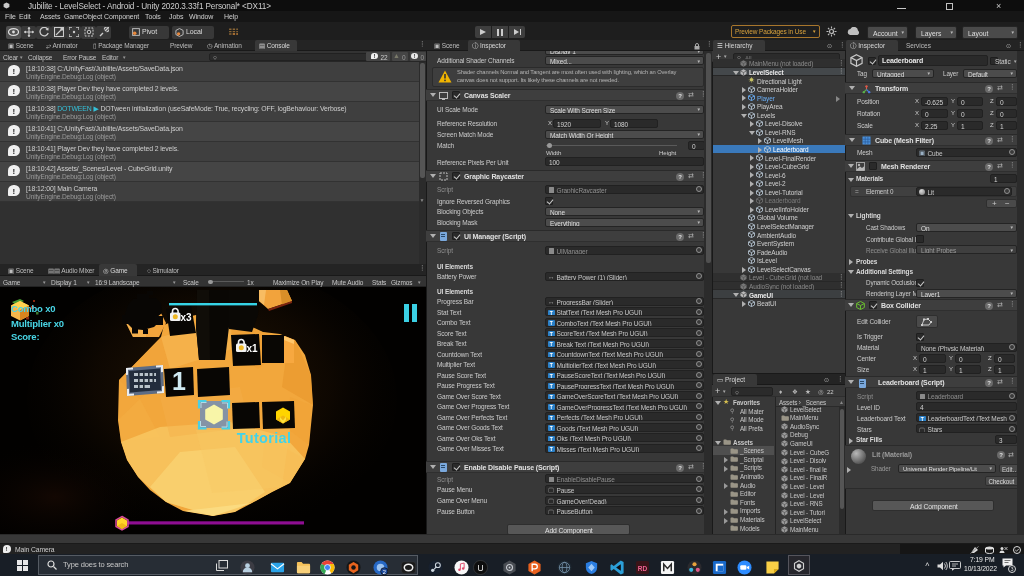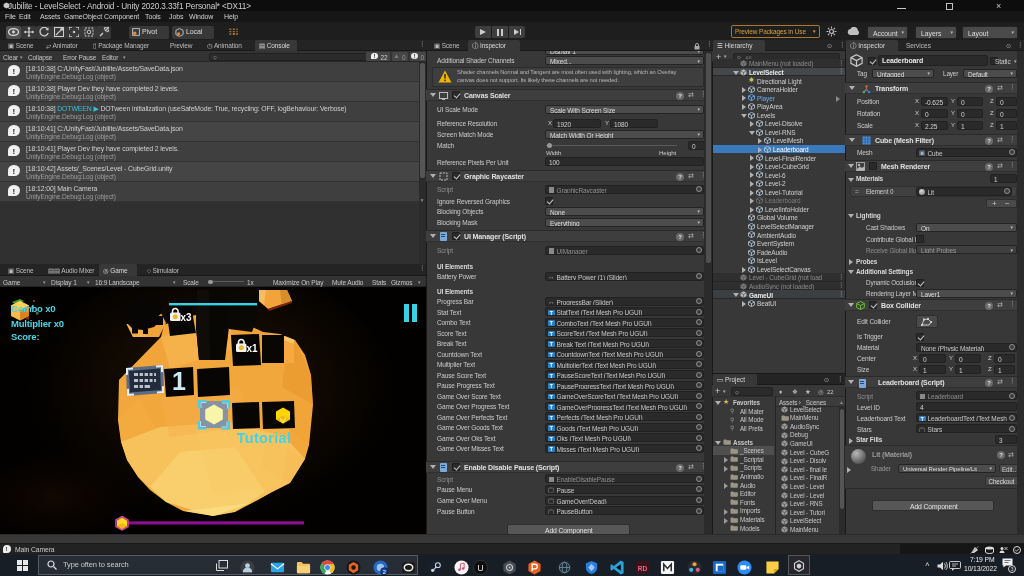--- a/index.html
+++ b/index.html
@@ -18,21 +18,21 @@
 .qm{position:absolute;width:8px;height:8px;border-radius:50%;background:#6a6a6a;color:#e0e0e0;font-size:6px;font-weight:bold;text-align:center;line-height:8px;}
 .preset{position:absolute;color:#b0b0b0;font-size:7px;}
 .tabbar{position:absolute;background:#242424;}
 .tab{position:absolute;color:#bdbdbd;overflow:hidden;white-space:nowrap;}
 .tab.act{background:#383838;border-radius:2px 2px 0 0;color:#d8d8d8;}
 </style></head><body>
 <div class="abs" style="left:0;top:0;width:1024px;height:11px;background:#0d0d0d;"></div>
 <svg class="abs" style="left:3px;top:2px" width="7" height="7" viewBox="0 0 8 8">
     <path d="M4 0.5 L7.3 2.3 V5.7 L4 7.5 L0.7 5.7 V2.3 Z" fill="#c8c8c8"></path>
   </svg>
-<div class="txt" style="left:8px;top:1.5px;font-size:8.2px;color:#cfcfcf;">Jubilite - LevelSelect - Android - Unity 2020.3.33f1 Personal* &lt;DX11&gt;</div>
+<div class="txt" style="left:28px;top:1.5px;font-size:8.2px;color:#cfcfcf;">Jubilite - LevelSelect - Android - Unity 2020.3.33f1 Personal* &lt;DX11&gt;</div>
 <div class="abs" style="left:897px;top:7.5px;width:9px;height:1.2px;background:#c8c8c8;"></div>
 <div class="abs" style="left:946px;top:3px;width:7px;height:7px;border:1px solid #c0c0c0;"></div>
 <div class="txt" style="left:996px;top:1px;font-size:9px;color:#c8c8c8;">×</div>
 <div class="abs" style="left:0;top:11px;width:1024px;height:11px;background:#161616;"></div>
 <div class="txt" style="left:5px;top:13px;font-size:7px;color:#d0d0d0;">File</div>
 <div class="txt" style="left:19px;top:13px;font-size:7px;color:#d0d0d0;">Edit</div>
 <div class="txt" style="left:40px;top:13px;font-size:7px;color:#d0d0d0;">Assets</div>
 <div class="txt" style="left:64px;top:13px;font-size:7px;color:#d0d0d0;">GameObject</div>
 <div class="txt" style="left:104px;top:13px;font-size:7px;color:#d0d0d0;">Component</div>
 <div class="txt" style="left:145px;top:13px;font-size:7px;color:#d0d0d0;">Tools</div>
@@ -1290,21 +1290,21 @@
     <rect x="0" y="0" width="5" height="5" fill="#e8e8e8"></rect>
     <rect x="6" y="0" width="5" height="5" fill="#e8e8e8"></rect>
     <rect x="0" y="6" width="5" height="5" fill="#e8e8e8"></rect>
     <rect x="6" y="6" width="5" height="5" fill="#e8e8e8"></rect>
   </svg>
 <div class="abs" style="left:38px;top:555px;width:380px;height:20px;background:#272d35;border:1px solid #555b63;"></div>
 <svg class="abs" style="left:47px;top:560px" width="10" height="10" viewBox="0 0 10 10">
     <circle cx="4" cy="4" r="3" fill="none" stroke="#ddd" stroke-width="1.2"></circle>
     <path d="M6.5 6.5 L9.5 9.5" stroke="#ddd" stroke-width="1.2"></path>
   </svg>
-<div class="txt" style="left:63px;top:560px;font-size:7.5px;color:#c8c8c8;">Type often to search</div>
+<div class="txt" style="left:63px;top:560px;font-size:7.5px;color:#c8c8c8;">Type does to search</div>
 <svg class="abs" style="left:216px;top:560px" width="12" height="11" viewBox="0 0 12 11">
     <rect x="3" y="0.5" width="8.5" height="7.5" fill="none" stroke="#ddd"></rect>
     <path d="M0.5 3.5 V10.5 H8" stroke="#ddd" fill="none"></path>
   </svg>
 <div class="abs" style="left:239.5px;top:559.5px;width:15px;height:15px;"><svg width="15" height="15" viewBox="0 0 16 16">
       <circle cx="8" cy="8" r="7.5" fill="#3c3c44"></circle>
       <circle cx="8" cy="6" r="2.6" fill="#b8cfe0"></circle>
       <path d="M3 13 a5 5 0 0 1 10 0 Z" fill="#b8cfe0"></path>
     </svg></div>
 <div class="abs" style="left:269.5px;top:559.5px;width:15px;height:15px;"><svg width="15" height="15" viewBox="0 0 16 16">

